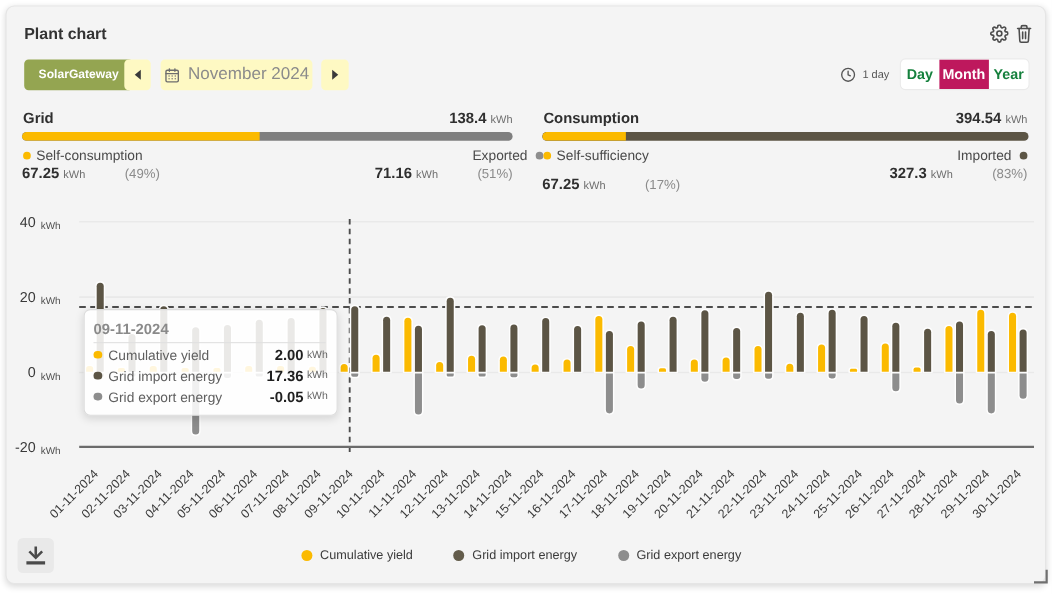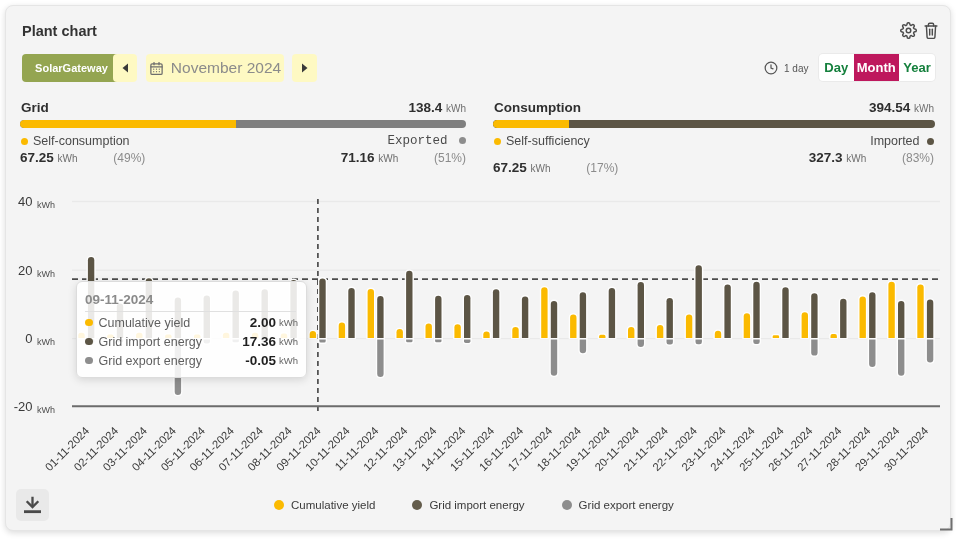--- a/index.html
+++ b/index.html
@@ -97,21 +97,21 @@
     <div class="on" style="width:45.5px">Month</div>
     <div style="width:36px">Year</div>
   </div>
 
 <div class="abs sec-title" style="left:21px; top:100px;">Grid</div>
 <div class="abs kwh-big" style="right:490px; top:100px;">138.4 <span class="kwh-sm">kWh</span></div>
 <div class="pbar" style="left:20px; top:120px; width:446px; background:#7f7f7f;">
   <div style="width:48.4%; height:100%; background:#FBBA00; border-radius:4px 0 0 4px;"></div>
   </div>
 <div class="abs lbl" style="left:21px; top:134px;"><span class="dot" style="background:#FBBA00; margin-right:5px;"></span>Self-consumption</div>
-<div class="abs lbl" style="right:490px; top:134px;font-family:Liberation Mono, monospace;">Exported <span class="dot" style="background:#8D8D8D; margin-left:4px;"></span></div>
+<div class="abs lbl" style="right:462px; top:134px;">Exported <span class="dot" style="background:#8D8D8D; margin-left:4px;"></span></div>
 <div class="abs kwh-big" style="left:20px; top:150px;">67.25 <span class="kwh-sm">kWh</span> <span class="pct">(49%)</span></div>
 <div class="abs kwh-big" style="right:490px; top:150px;">71.16 <span class="kwh-sm">kWh</span> <span class="pct">(51%)</span></div>
 
 <div class="abs sec-title" style="left:494px; top:100px;">Consumption</div>
 <div class="abs kwh-big" style="right:22px; top:100px;text-align:center;">394.54 <span class="kwh-sm">kWh</span></div>
 <div class="pbar" style="left:493px; top:120px; width:442px; background:#5C5545;">
   <div style="width:17.3%; height:100%; background:#FBBA00; border-radius:4px 0 0 4px;"></div>
   </div>
 <div class="abs lbl" style="left:494px; top:134px;"><span class="dot" style="background:#FBBA00; margin-right:5px;"></span>Self-sufficiency</div>
 <div class="abs lbl" style="right:22px; top:134px;">Imported <span class="dot" style="background:#5C5545; margin-left:4px;"></span></div>

